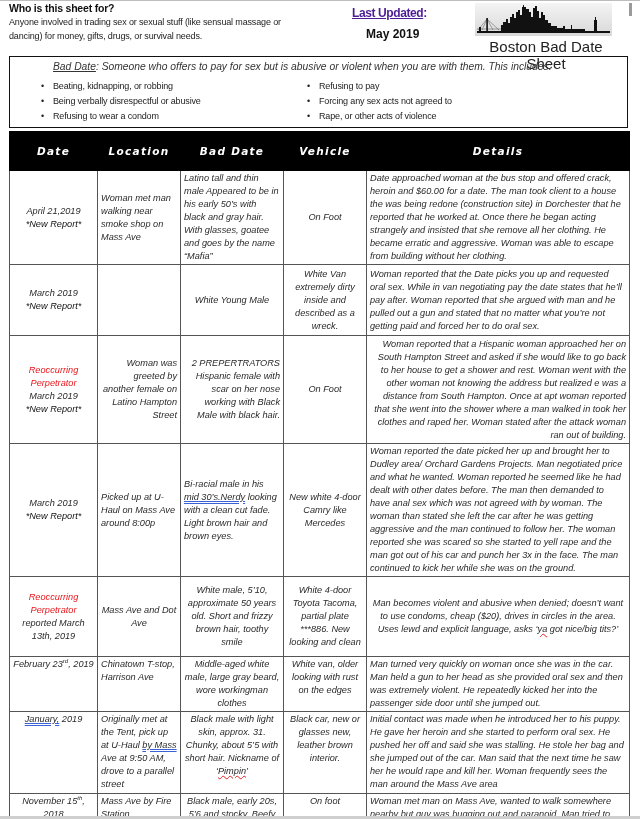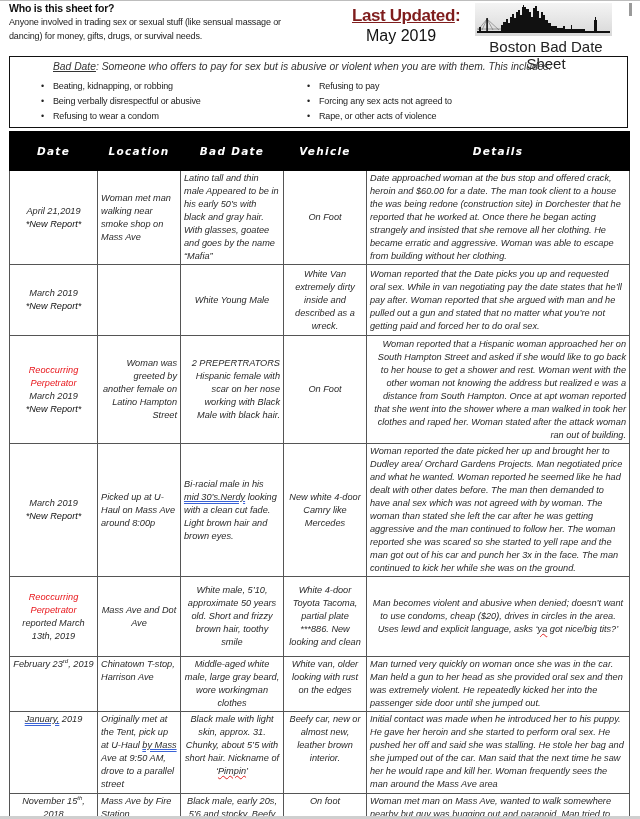--- a/index.html
+++ b/index.html
@@ -8,23 +8,23 @@
       background:#ffffff; color:#1c1c1c;
       font-family:"Liberation Sans", sans-serif;
     }
     .top-edge { position:absolute; left:0; top:0; width:640px; height:1px; background:#bdbdbd; }
     .bottom-edge { position:absolute; left:0; top:816px; width:640px; height:3px; background:#cfcfcf; }
     .scroll-thumb { position:absolute; left:629px; top:3px; width:3px; height:13px; background:#9a9a9a; }
 
     .who-title { position:absolute; left:9px; top:2px; font-weight:bold; font-size:10.5px; letter-spacing:-0.2px; color:#111;text-align:right; }
     .who-text { position:absolute; left:9px; top:15px; width:292px; font-size:9px; line-height:14px; letter-spacing:-0.15px; color:#222; }
 
-    .last-updated { position:absolute; left:352px; top:6px; font-weight:bold; font-size:17px; letter-spacing:-0.4px; color:#7f1d1d; }
+    .last-updated { position:absolute; left:352px; top:6px; font-weight:bold; font-size:12px; letter-spacing:-0.4px; color:#4c1d95; }
     .last-updated .lbl { text-decoration:underline; }
-    .updated-value { position:absolute; left:366px; top:27px; font-weight:normal; font-size:16px; color:#111; }
+    .updated-value { position:absolute; left:366px; top:27px; font-weight:bold; font-size:12px; color:#111; }
 
     .logo { position:absolute; left:475px; top:3px; width:137px; height:33px; }
     .logo-caption { position:absolute; left:478px; top:38px; width:136px; text-align:center; font-size:15px; color:#222; }
 
     .def-box { position:absolute; left:9px; top:56px; width:617px; height:70px; border:1px solid #111; }
     .def-title { position:absolute; left:43px; top:4px; font-style:italic; font-size:10.3px; color:#333; white-space:nowrap; }
     .def-title .term { text-decoration:underline; }
     .bul { position:absolute; font-size:9px; letter-spacing:-0.15px; color:#222; white-space:nowrap; line-height:12px; }
     .bul .dot { position:absolute; left:-12px; top:0; font-size:9px; }
 
@@ -185,21 +185,21 @@
       <td>Chinatown T-stop, Harrison Ave</td>
       <td class="c">Middle-aged white male, large gray beard, wore workingman clothes</td>
       <td class="c">White van, older looking with rust on the edges</td>
       <td>Man turned very quickly on woman once she was in the car. Man held a gun to her head as she provided oral sex and then was extremely violent. He repeatedly kicked her into the passenger side door until she jumped out.</td>
     </tr>
 
     <tr class="r7 top">
       <td class="c"><span class="gram">January,</span><span> 2019</span></td>
       <td><span>Originally met at the Tent, pick up at U-Haul </span><span class="gram">by Mass</span><span> Ave at 9:50 AM, drove to a parallel street</span></td>
       <td class="c"><span>Black male with light skin, approx. 31. Chunky, about 5’5 with short hair. Nickname of ‘</span><span class="spell">Pimpin</span><span>’</span></td>
-      <td class="c">Beefy car, new or almost new, leather brown interior.</td>
+      <td class="c">Black car, new or glasses new, leather brown interior.</td>
       <td>Initial contact was made when he introduced her to his puppy. He gave her heroin and she started to perform oral sex. He pushed her off and said she was stalling. He stole her bag and she jumped out of the car. Man said that the next time he saw her he would rape and kill her. Woman frequently sees the man around the Mass Ave area</td>
     </tr>
 
     <tr class="r8 top">
       <td class="c"><span>November 15</span><sup>th</sup><span>, 2018</span></td>
       <td>Mass Ave by Fire Station</td>
       <td class="c">Black male, early 20s, 5’6 and stocky. Beefy build.</td>
       <td class="c">On foot</td>
       <td>Woman met man on Mass Ave, wanted to walk somewhere nearby but guy was bugging out and paranoid. Man tried to pull woman into alley, she got scared and ran. Man chased woman all the way to gas station saying ‘$50 for a blow job’</td>
     </tr>

